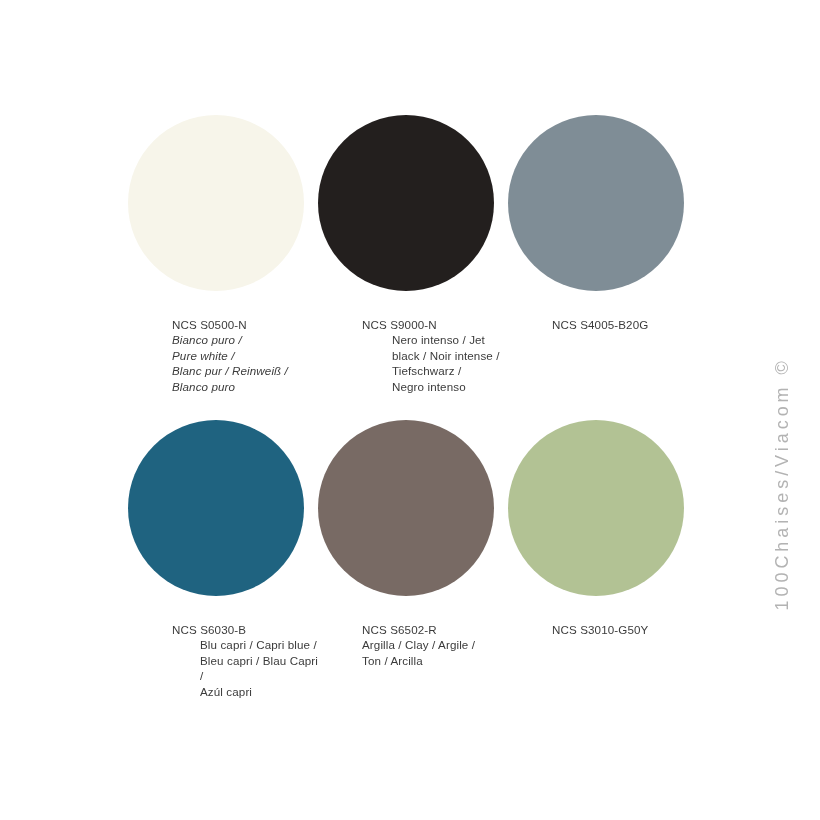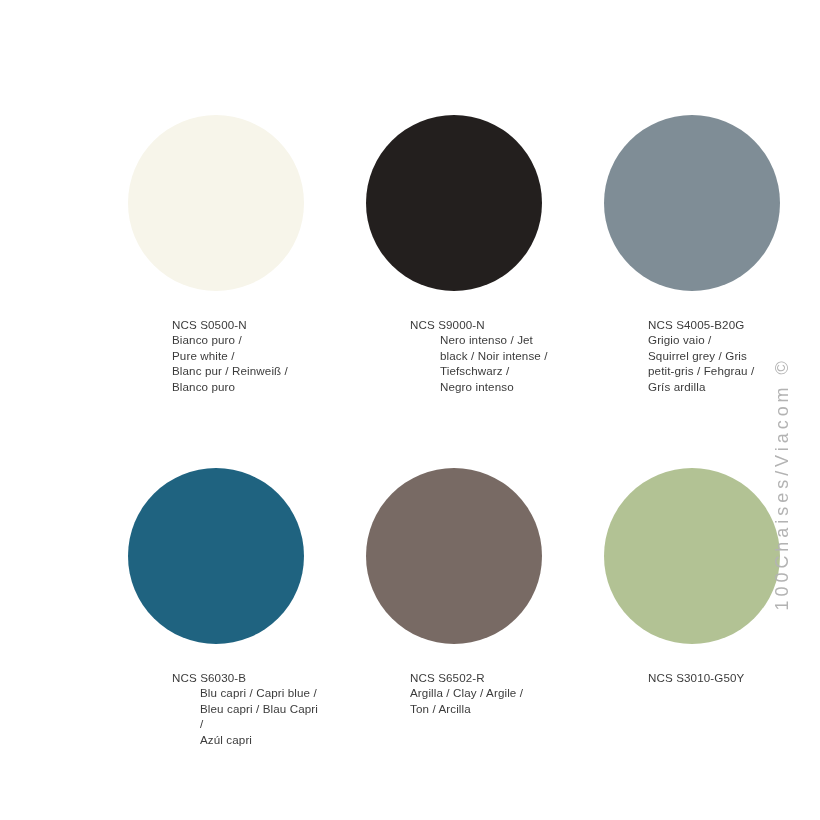--- a/index.html
+++ b/index.html
@@ -26,21 +26,20 @@
   #swatch-grid {
     position: absolute;
     left: 128px;
     top: 115px;
     width: 556px;
     display: grid;
     grid-template-columns: repeat(3, 190px);
     grid-template-rows: repeat(2, 305px);
     column-gap: 0px;
     row-gap: 0px;
-    gap: 48px;
   }
 
   .swatch-cell {
     position: relative;
     width: 190px;
   }
 
   .swatch-disc {
     width: 176px;
     height: 176px;
@@ -95,21 +94,21 @@
 <body style="background: rgb(255, 255, 255);">
 
 <div id="palette-page">
 
   <div id="swatch-grid">
 
     <div class="swatch-cell">
       <span class="swatch-disc" style="background:#f7f5ea;"></span>
       <div class="swatch-caption">
         <span class="swatch-code">NCS S0500-N</span>
-        <span class="swatch-names" style="white-space: pre-line;">Bianco puro /
+        <span class="swatch-names" style="white-space: pre-line; font-style: italic;">Bianco puro /
 Pure white /
 Blanc pur / Reinweiß /
 Blanco puro</span>
       </div>
     </div>
 
     <div class="swatch-cell">
       <span class="swatch-disc" style="background:#231f1e;"></span>
       <div class="swatch-caption">
         <span class="swatch-code">NCS S9000-N</span>
@@ -117,24 +116,20 @@
 black / Noir intense /
 Tiefschwarz /
 Negro intenso</span>
       </div>
     </div>
 
     <div class="swatch-cell">
       <span class="swatch-disc" style="background:#7f8d96;"></span>
       <div class="swatch-caption">
         <span class="swatch-code">NCS S4005-B20G</span>
-        <span class="swatch-names" style="white-space: pre-line;">Grigio vaio /
-Squirrel grey / Gris
-petit-gris / Fehgrau /
-Grís ardilla</span>
       </div>
     </div>
 
     <div class="swatch-cell">
       <span class="swatch-disc" style="background:#1f6380;"></span>
       <div class="swatch-caption">
         <span class="swatch-code">NCS S6030-B</span>
         <span class="swatch-names" style="white-space: pre-line; margin-left: 28px;">Blu capri / Capri blue /
 Bleu capri / Blau Capri /
 Azúl capri</span>

